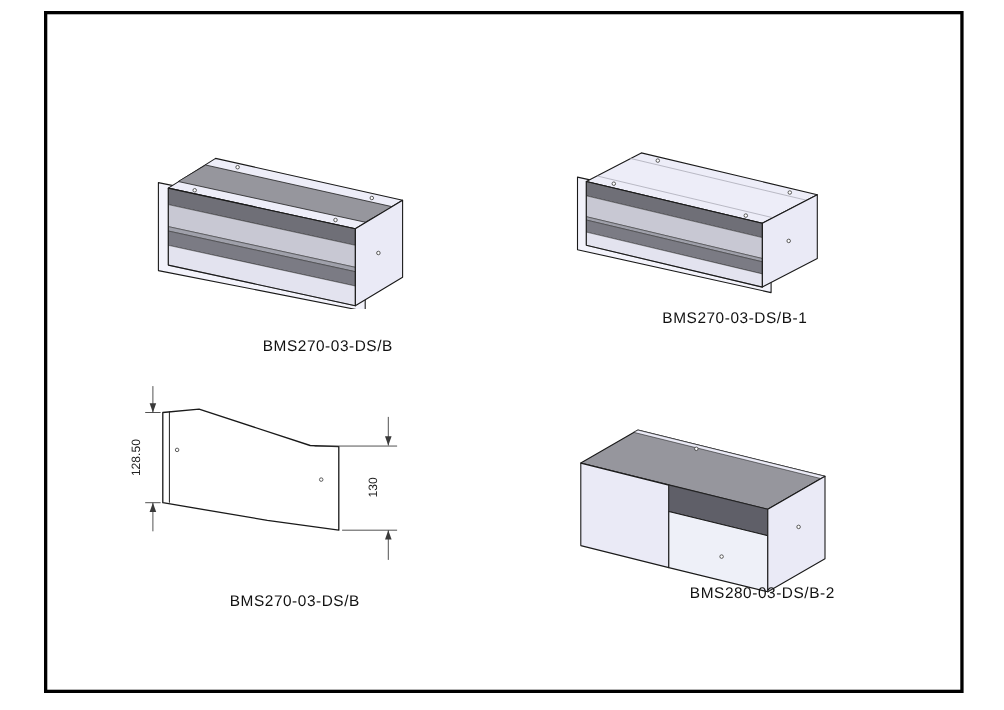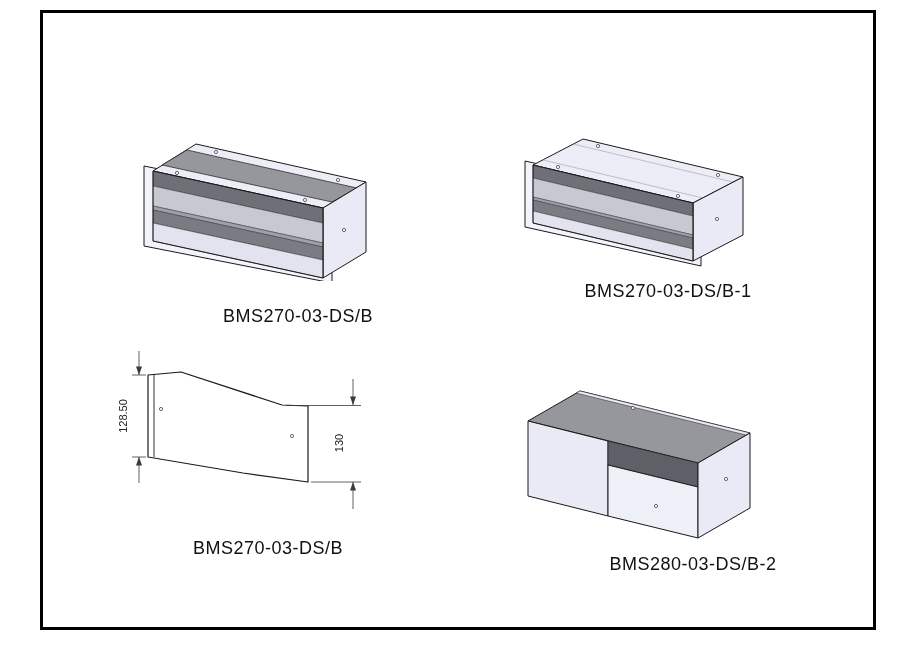--- a/index.html
+++ b/index.html
@@ -27,21 +27,21 @@
   }
   .view {
     position: absolute;
     margin: 0;
     padding: 0;
   }
   .view svg { display: block; }
   .view-label {
     position: absolute;
     text-align: center;
-    font-size: 18px;
+    font-size: 14px;
     color: #111111;
     letter-spacing: 0.5px;
     white-space: nowrap;
   }
 </style>
 </head>
 <body>
 
 <div class="page">
   <div class="sheet">
@@ -143,16 +143,16 @@
           <polygon points="100,134 190,156 190,207 100,185" fill="#eef0f8"></polygon>
           <polygon points="190,132 242,102 242,177 190,207" fill="#eaeaf6"></polygon>
           <g fill="#ffffff" stroke="#444444" stroke-width="0.8">
             <circle cx="125" cy="77" r="1.6"></circle>
             <circle cx="148" cy="175" r="1.6"></circle>
             <circle cx="218" cy="148" r="1.6"></circle>
           </g>
         </g>
       </svg>
     </figure>
-    <div class="view-label" style="left:515px; top:518px; width:270px;margin-top:23px;">BMS280-03-DS/B-2</div>
+    <div class="view-label" style="left:515px; top:518px; width:270px;">BMS280-03-DS/B-2</div>
 
   </div>
 </div>
 
 </body></html>

